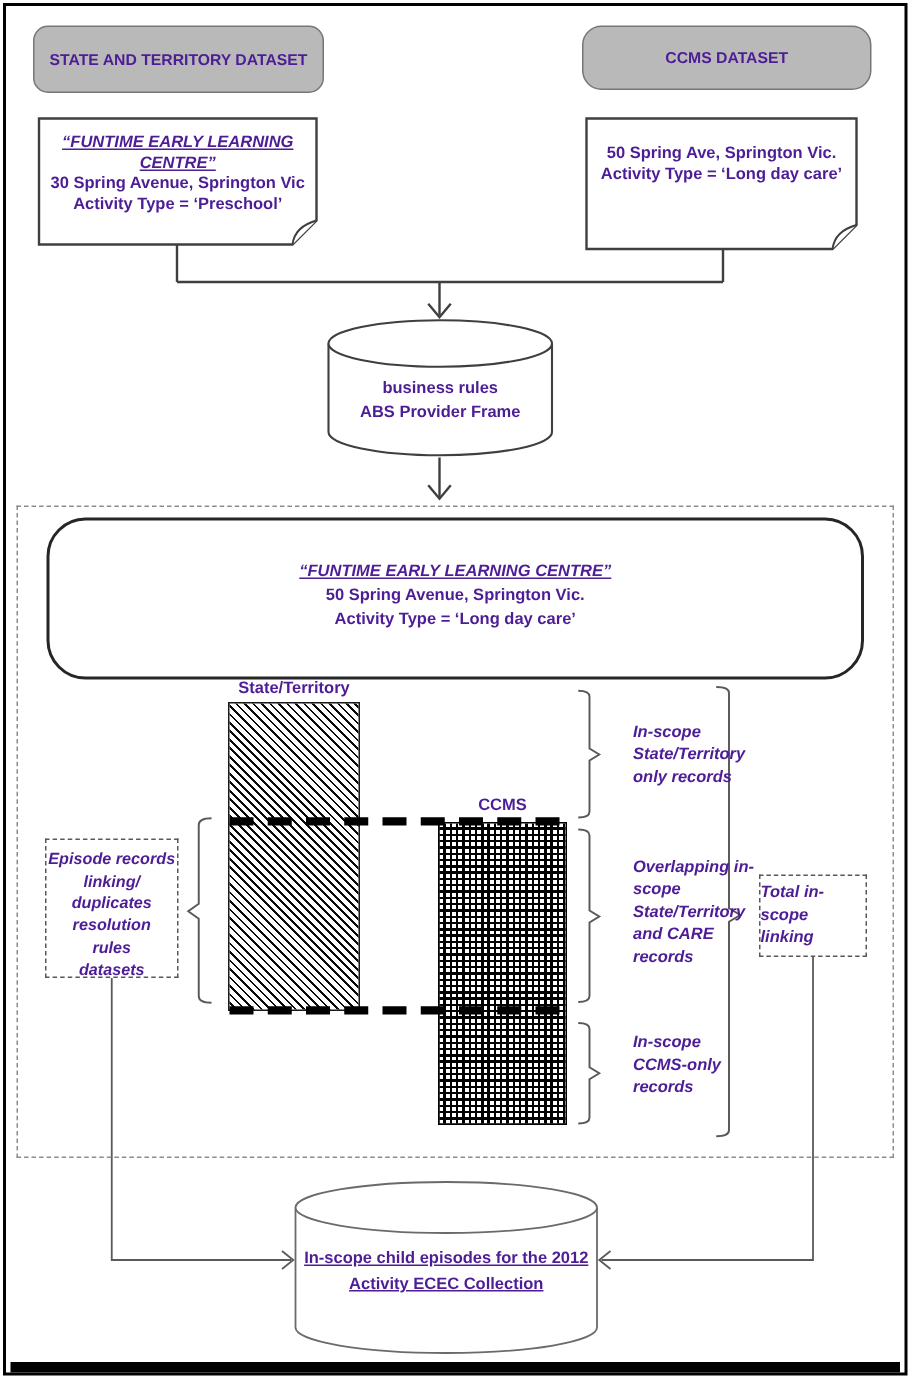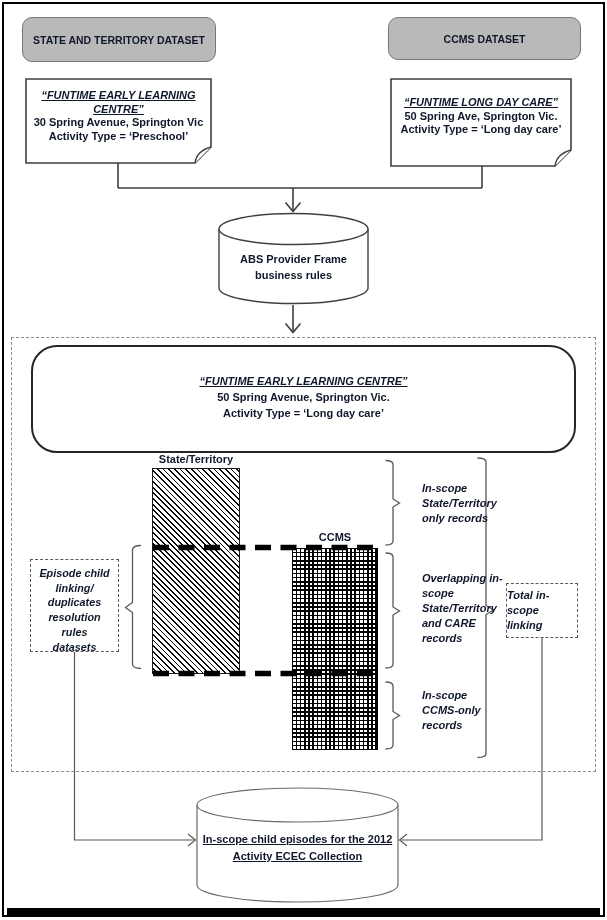--- a/index.html
+++ b/index.html
@@ -1,18 +1,18 @@
 <!DOCTYPE html>
 <html><head>
 <meta charset="utf-8">
 <style>
   html,body { margin:0; padding:0; background:#ffffff; }
   .page {
     position:relative; width:607px; height:920px; overflow:hidden;
-    font-family:"Liberation Sans", sans-serif; color:#0f172a; background:#fff;
+    font-family:"Liberation Sans", sans-serif; color:#4c1d95; background:#fff;
   }
   .frame {
     position:absolute; left:2px; top:2px; width:603px; height:915px;
     border:2px solid #000; box-sizing:border-box;
   }
   .bottombar { position:absolute; left:7px; top:908px; width:593px; height:7px; background:#000; }
 
   .dataset-box {
     position:absolute; background:#b9b9b9; border:1.5px solid #777777; border-radius:10px;
     display:flex; align-items:center; justify-content:center;
@@ -100,53 +100,52 @@
 
     <path d="M74.5,652 V840 H194" stroke="#595959" stroke-width="1.2" fill="none"></path>
     <path d="M188,834 L195.5,840 L188,846" stroke="#595959" stroke-width="1.2" fill="none"></path>
     <path d="M542,638 V840 H401" stroke="#595959" stroke-width="1.2" fill="none"></path>
     <path d="M407,834 L399.5,840 L407,846" stroke="#595959" stroke-width="1.2" fill="none"></path>
   </svg>
 
   <div class="dataset-box" style="left:22px; top:17px; width:194px; height:45px;">
     <span>STATE AND TERRITORY DATASET</span>
   </div>
-  <div class="dataset-box" style="left:388px; top:17px; width:193px; height:43px;">
+  <div class="dataset-box" style="left:388px; top:17px; width:193px; height:43px;border-radius:13px;">
     <span>CCMS DATASET</span>
   </div>
 
   <div class="note-text" style="left:30px; top:89px; width:177px;">
     <div class="note-title">“FUNTIME EARLY LEARNING CENTRE”</div>
     <div>30 Spring Avenue, Springton Vic</div>
     <div>Activity Type = ‘Preschool’</div>
   </div>
   <div class="note-text" style="left:395px; top:96px; width:172px;">
-    <div class="note-title">“FUNTIME LONG DAY CARE”</div>
     <div>50 Spring Ave, Springton Vic.</div>
     <div>Activity Type = ‘Long day care’</div>
   </div>
 
   <div class="cyl-text" style="left:219px; top:251px; width:149px; line-height:16px;">
+    <div>business rules</div>
     <div>ABS Provider Frame</div>
-    <div>business rules</div>
   </div>
 
   <div class="container-dashed"></div>
   <div class="merged-rect"></div>
   <div class="merged-text">
     <div class="note-title">“FUNTIME EARLY LEARNING CENTRE”</div>
     <div>50 Spring Avenue, Springton Vic.</div>
     <div>Activity Type = ‘Long day care’</div>
   </div>
 
   <div class="bar-label" style="left:140px; top:453px; width:112px;">State/Territory</div>
   <div class="bar-label" style="left:292px; top:531px; width:86px;">CCMS</div>
 
   <div class="dotted-box left-box-text" style="left:30px; top:559px; width:89px; height:93px;">
-    <div>Episode child</div>
+    <div>Episode records</div>
     <div>linking/</div>
     <div>duplicates</div>
     <div>resolution</div>
     <div>rules</div>
     <div>datasets</div>
   </div>
 
   <div class="seg-label" style="top:481px;">
     <div>In-scope</div>
     <div>State/Territory</div>

